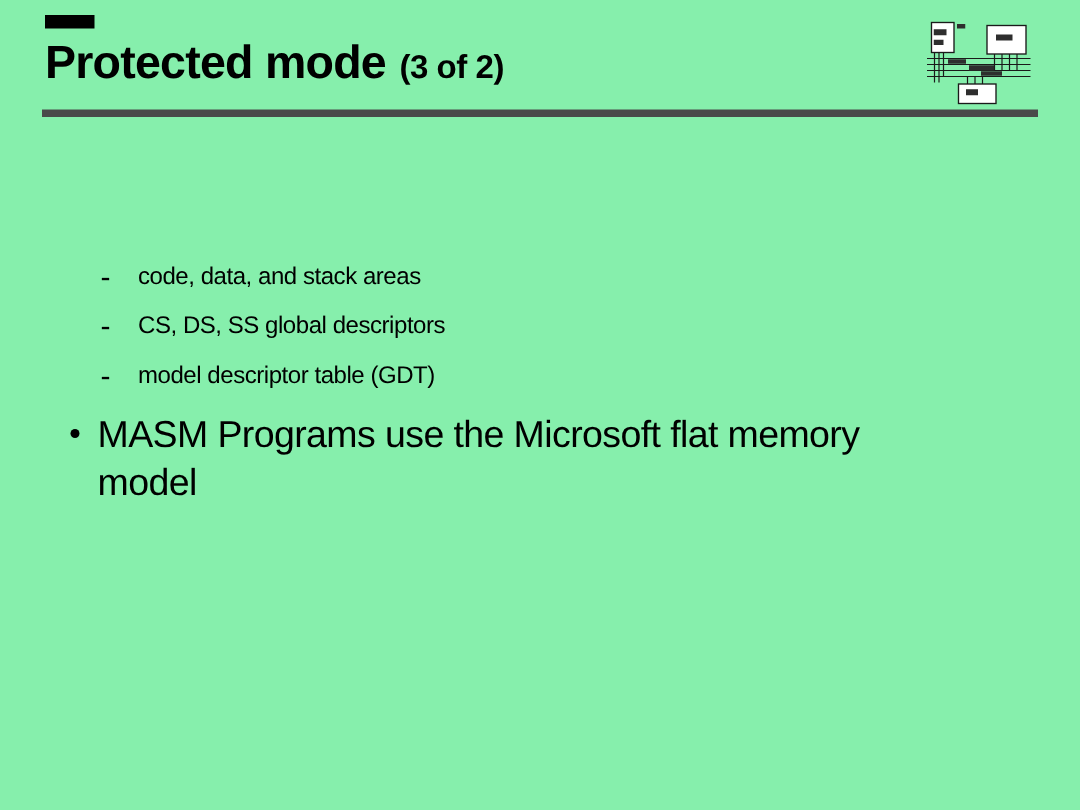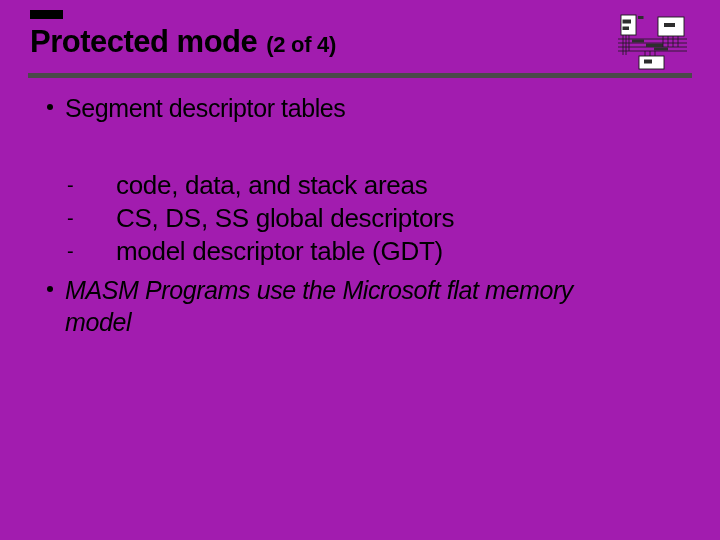--- a/index.html
+++ b/index.html
@@ -1,20 +1,20 @@
 <!DOCTYPE html>
 <html><head>
 <meta charset="utf-8">
 <style>
   html, body { margin: 0; padding: 0; background: #888; }
   .slide {
     position: relative;
     width: 720px;
     height: 540px;
-    background: #a21caf;
+    background: #86efac;
     font-family: "Liberation Sans", sans-serif;
     color: #000000;
     overflow: hidden;
   }
   .artifact-bar {
     position: absolute;
     left: 30px; top: 10px;
     width: 33px; height: 9px;
     background: #000000;
   }
@@ -61,52 +61,51 @@
     background: #000;
     margin-right: 12px;
   }
   .lvl1-text {
     font-size: 25px;
     letter-spacing: -0.4px;
     line-height: 32px;
   }
   .lvl1 .bullet-dot { margin-top: 12px; }
   .lvl2-text {
-    font-size: 26px;
+    font-size: 16px;
     letter-spacing: -0.3px;
     line-height: 26px;
-    margin-left: 24px;
   }
   .dash-marker {
     flex: 0 0 auto;
     width: 25px;
     font-size: 20px;
     line-height: 26px;
   }
   #row-b1 { left: 47px; top: 92px; }
   #row-b2 { left: 47px; top: 133px; }
   #row-s1 { left: 67px; top: 172px; }
   #row-s2 { left: 67px; top: 205px; }
   #row-s3 { left: 67px; top: 238px; }
   #row-b3 { left: 47px; top: 274px; width: 600px; }
-  #row-b3 .lvl1-text { width: 560px; font-style: italic; }
+  #row-b3 .lvl1-text { width: 560px; }
   svg .box { fill: #ffffff; stroke: #1a1a1a; stroke-width: 0.9; }
   svg .blob { fill: #2e2e2e; }
   svg .wire { stroke: #1a1a1a; stroke-width: 0.8; }
 </style>
 </head>
 <body>
 
 <div class="slide">
 
   <div class="artifact-bar"></div>
 
   <div class="title-row">
     <span class="title-main">Protected mode</span>
-    <span class="title-suffix">(2 of 4)</span>
+    <span class="title-suffix">(3 of 2)</span>
   </div>
 
   <div class="header-graphic">
     <svg width="84" height="58" viewBox="0 0 84 58" xmlns="http://www.w3.org/2000/svg">
 
       <rect class="box" x="6" y="3" width="15" height="20"></rect>
       <rect class="blob" x="7.5" y="7.5" width="8.5" height="4"></rect>
       <rect class="blob" x="7.5" y="14.5" width="6.5" height="3.5"></rect>
       <rect class="blob" x="23" y="4" width="5.5" height="3"></rect>
 
@@ -134,24 +133,20 @@
       <line class="wire" x1="30" y1="39" x2="30" y2="44"></line>
       <line class="wire" x1="35" y1="39" x2="35" y2="44"></line>
       <line class="wire" x1="40" y1="39" x2="40" y2="44"></line>
       <rect class="box" x="24" y="44" width="25" height="13"></rect>
       <rect class="blob" x="29" y="47.5" width="8" height="4"></rect>
     </svg>
   </div>
 
   <div class="title-rule"></div>
 
-  <div id="row-b1" class="bullet-row lvl1">
-    <span class="bullet-dot"></span>
-    <span class="lvl1-text">Segment descriptor tables</span>
-  </div>
 
 
   <div id="row-s1" class="bullet-row lvl2">
     <span class="dash-marker">-</span>
     <span class="lvl2-text">code, data, and stack areas</span>
   </div>
 
   <div id="row-s2" class="bullet-row lvl2">
     <span class="dash-marker">-</span>
     <span class="lvl2-text">CS, DS, SS global descriptors</span>

